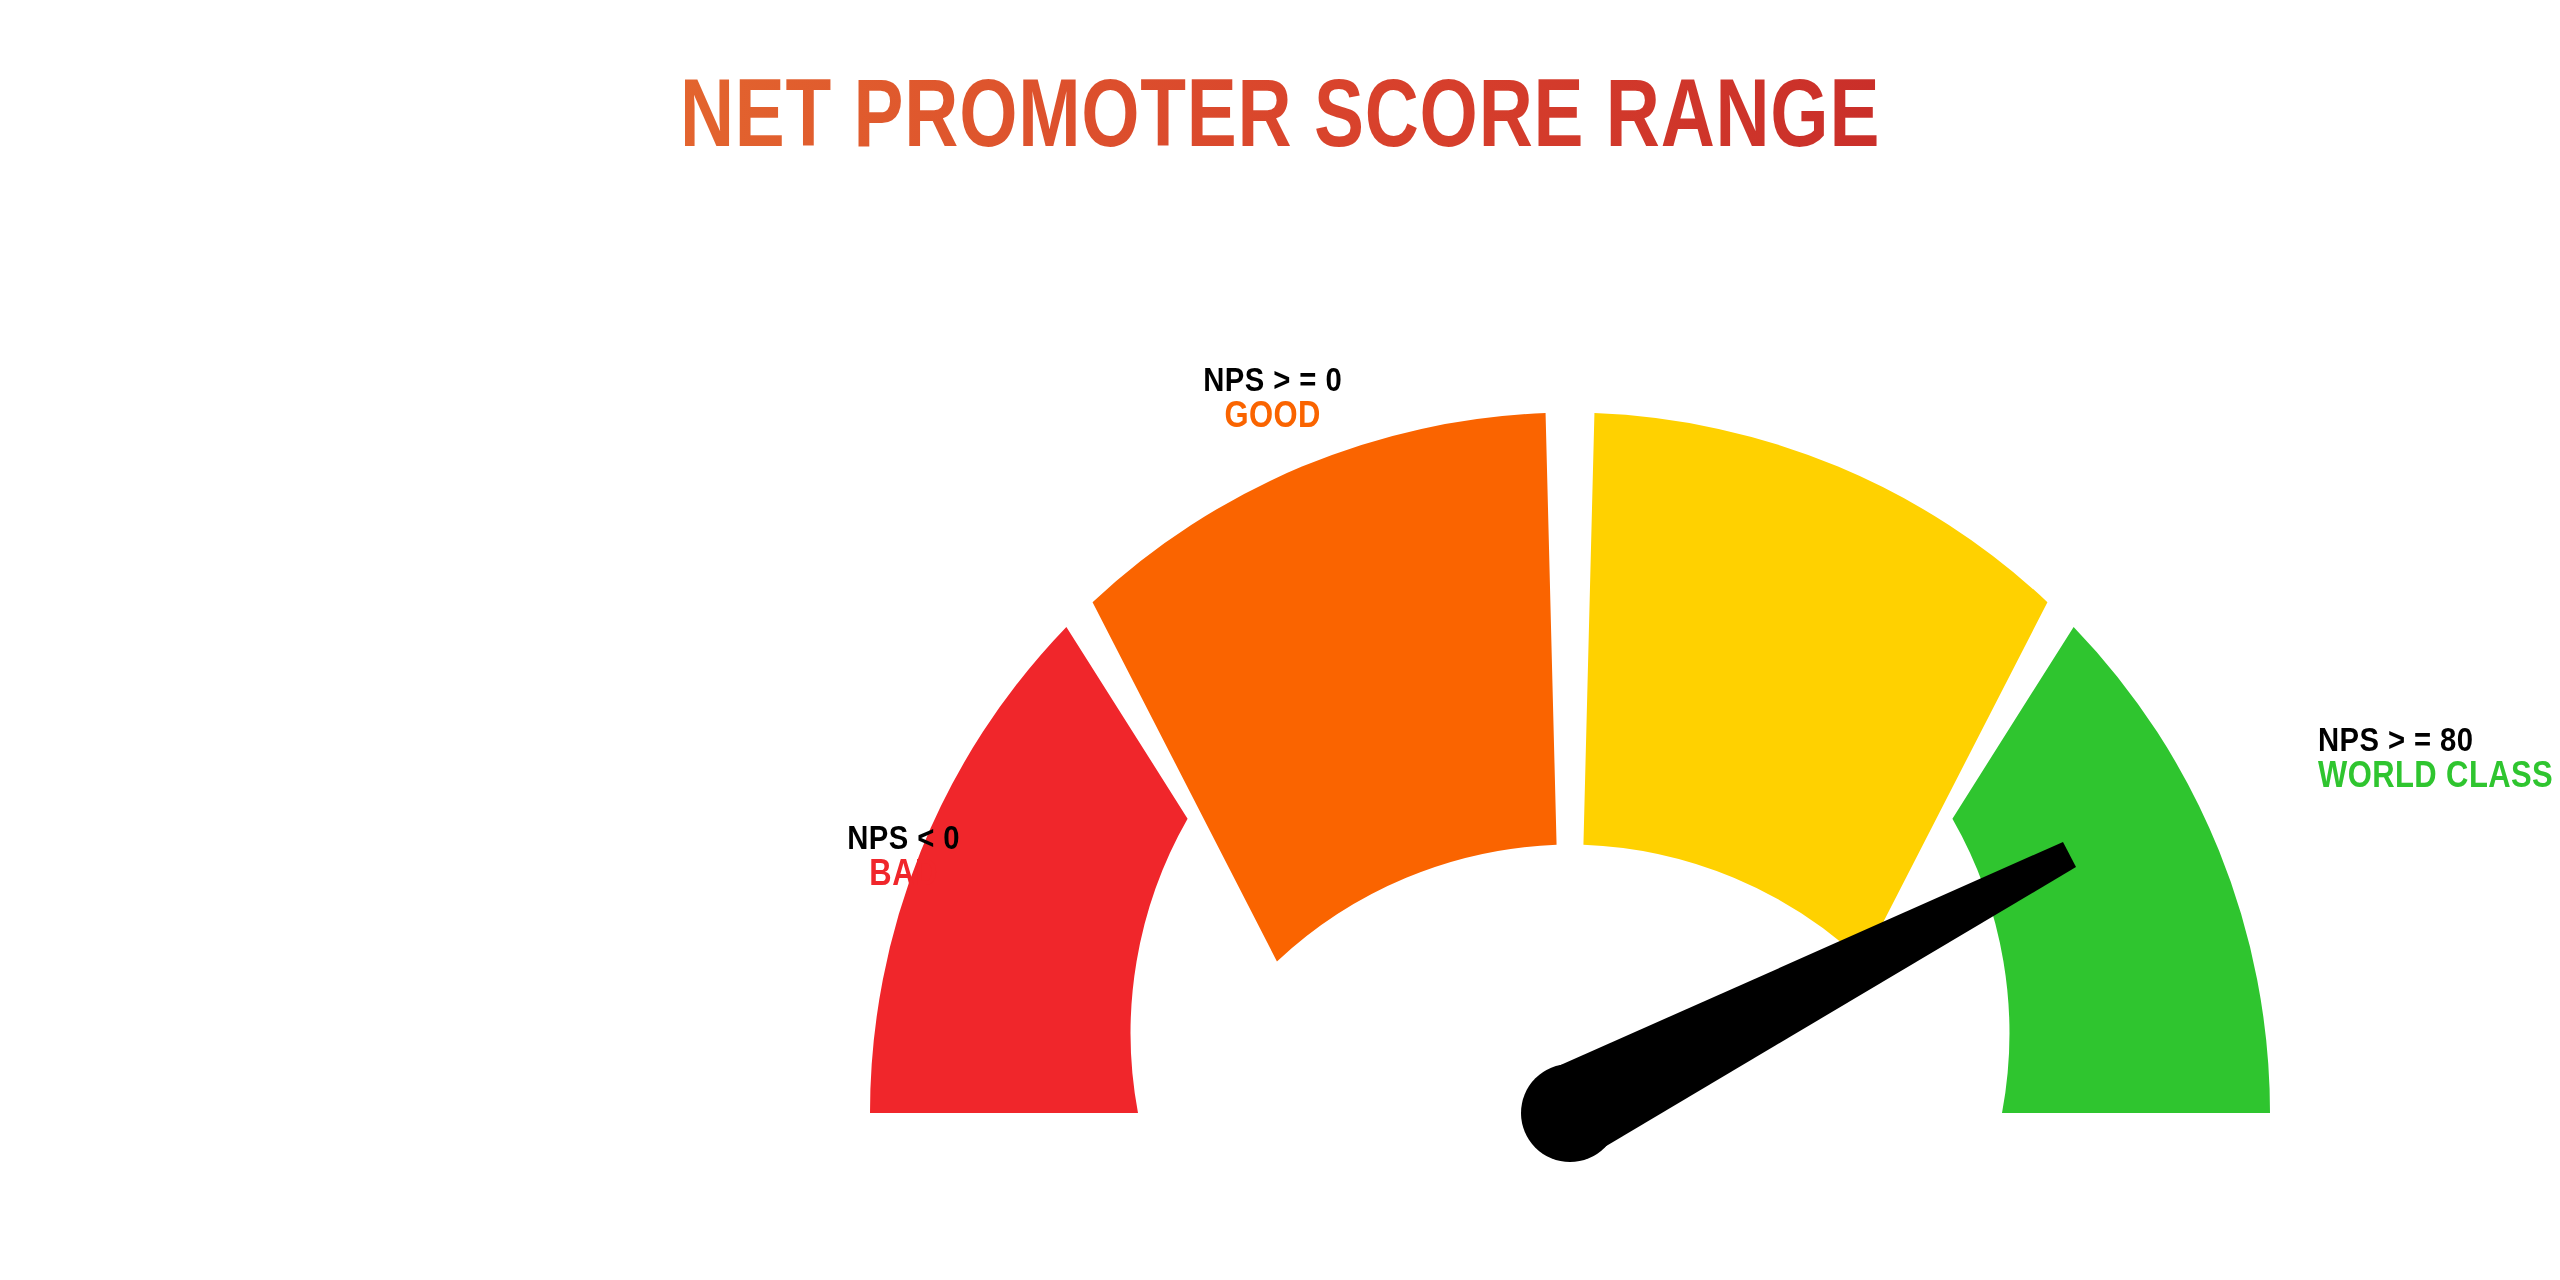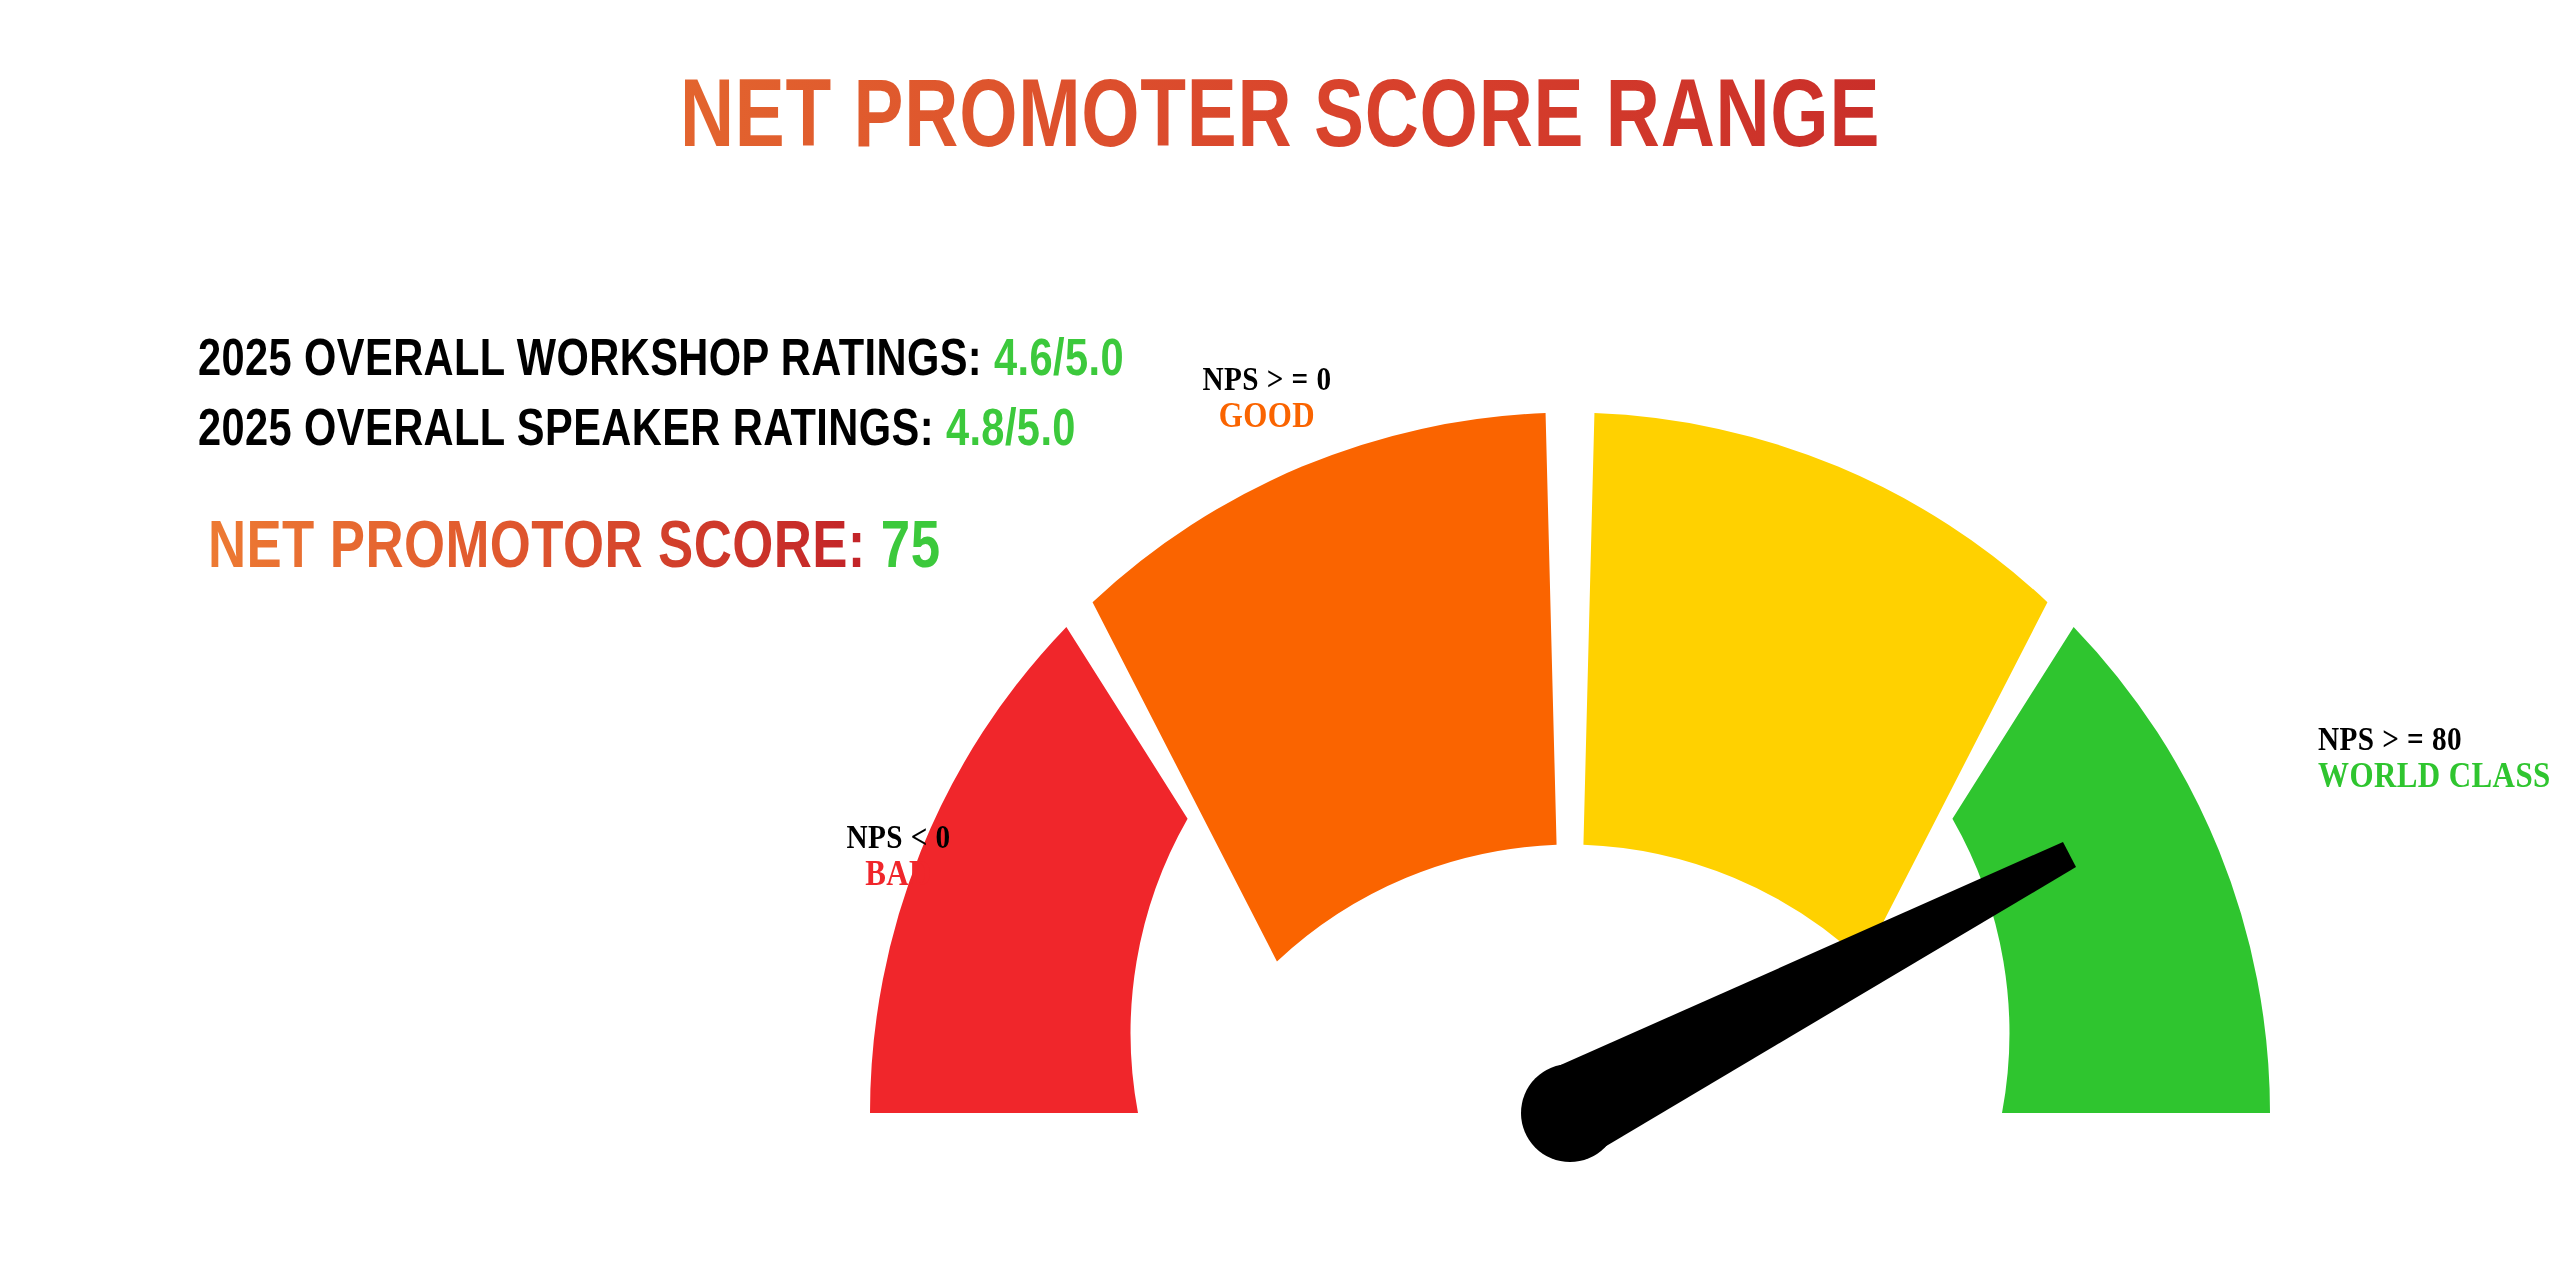--- a/index.html
+++ b/index.html
@@ -88,21 +88,21 @@
     position: absolute;
     left: 820px;
     top: 370px;
     width: 1560px;
     height: 800px;
   }
 
   
   .seg-label {
     position: absolute;
-    font-family: Liberation Serif, serif;
+    font-family: Liberation Sans, sans-serif;
     font-weight: 700;
     line-height: 1.02;
     white-space: nowrap;
   }
   .seg-label .cond {
     display: block;
     font-size: 34px;
     color: #000000;
     letter-spacing: 0.5px;
     transform: scaleX(0.86);
@@ -130,38 +130,20 @@
   .lbl-bad .cond, .lbl-bad .name { transform-origin: center; }
   .lbl-bad .name { color: #F0262B; }
 </style>
 </head>
 <body>
 
 <div id="stage">
 
   <div class="title">NET PROMOTER SCORE RANGE</div>
 
-  <div class="stats">
-
-    <div class="stat-line">
-      <span>2025 OVERALL WORKSHOP RATINGS:</span>
-      <span class="val">4.6/5.0</span>
-    </div>
-
-    <div class="stat-line">
-      <span>2025 OVERALL SPEAKER RATINGS:</span>
-      <span class="val">4.8/5.0</span>
-    </div>
-
-    <div class="stat-line nps">
-      <span class="nps-label">NET PROMOTOR SCORE:</span>
-      <span class="nps-val">75</span>
-    </div>
-
-  </div>
 
   <svg id="gauge" viewBox="0 0 1560 800">
 
     <g>
       <path fill="#F0262B" d="M 50.00 743.00 A 700 700 0 0 1 246.37 256.88 L 367.58 448.63 A 432 432 0 0 0 318.00 743.00 Z"></path>
       <path fill="#FA6400" d="M 272.56 232.19 A 700 700 0 0 1 725.56 43.04 L 736.57 474.72 A 432 432 0 0 0 456.95 591.48 Z"></path>
       <path fill="#FFD100" d="M 774.43 43.04 A 700 700 0 0 1 1227.44 232.19 L 1043.05 591.48 A 432 432 0 0 0 763.43 474.72 Z"></path>
       <path fill="#2FC52F" d="M 1253.63 256.88 A 700 700 0 0 1 1450.00 743.00 L 1182.00 743.00 A 432 432 0 0 0 1132.42 448.63 Z"></path>
     </g>
 

